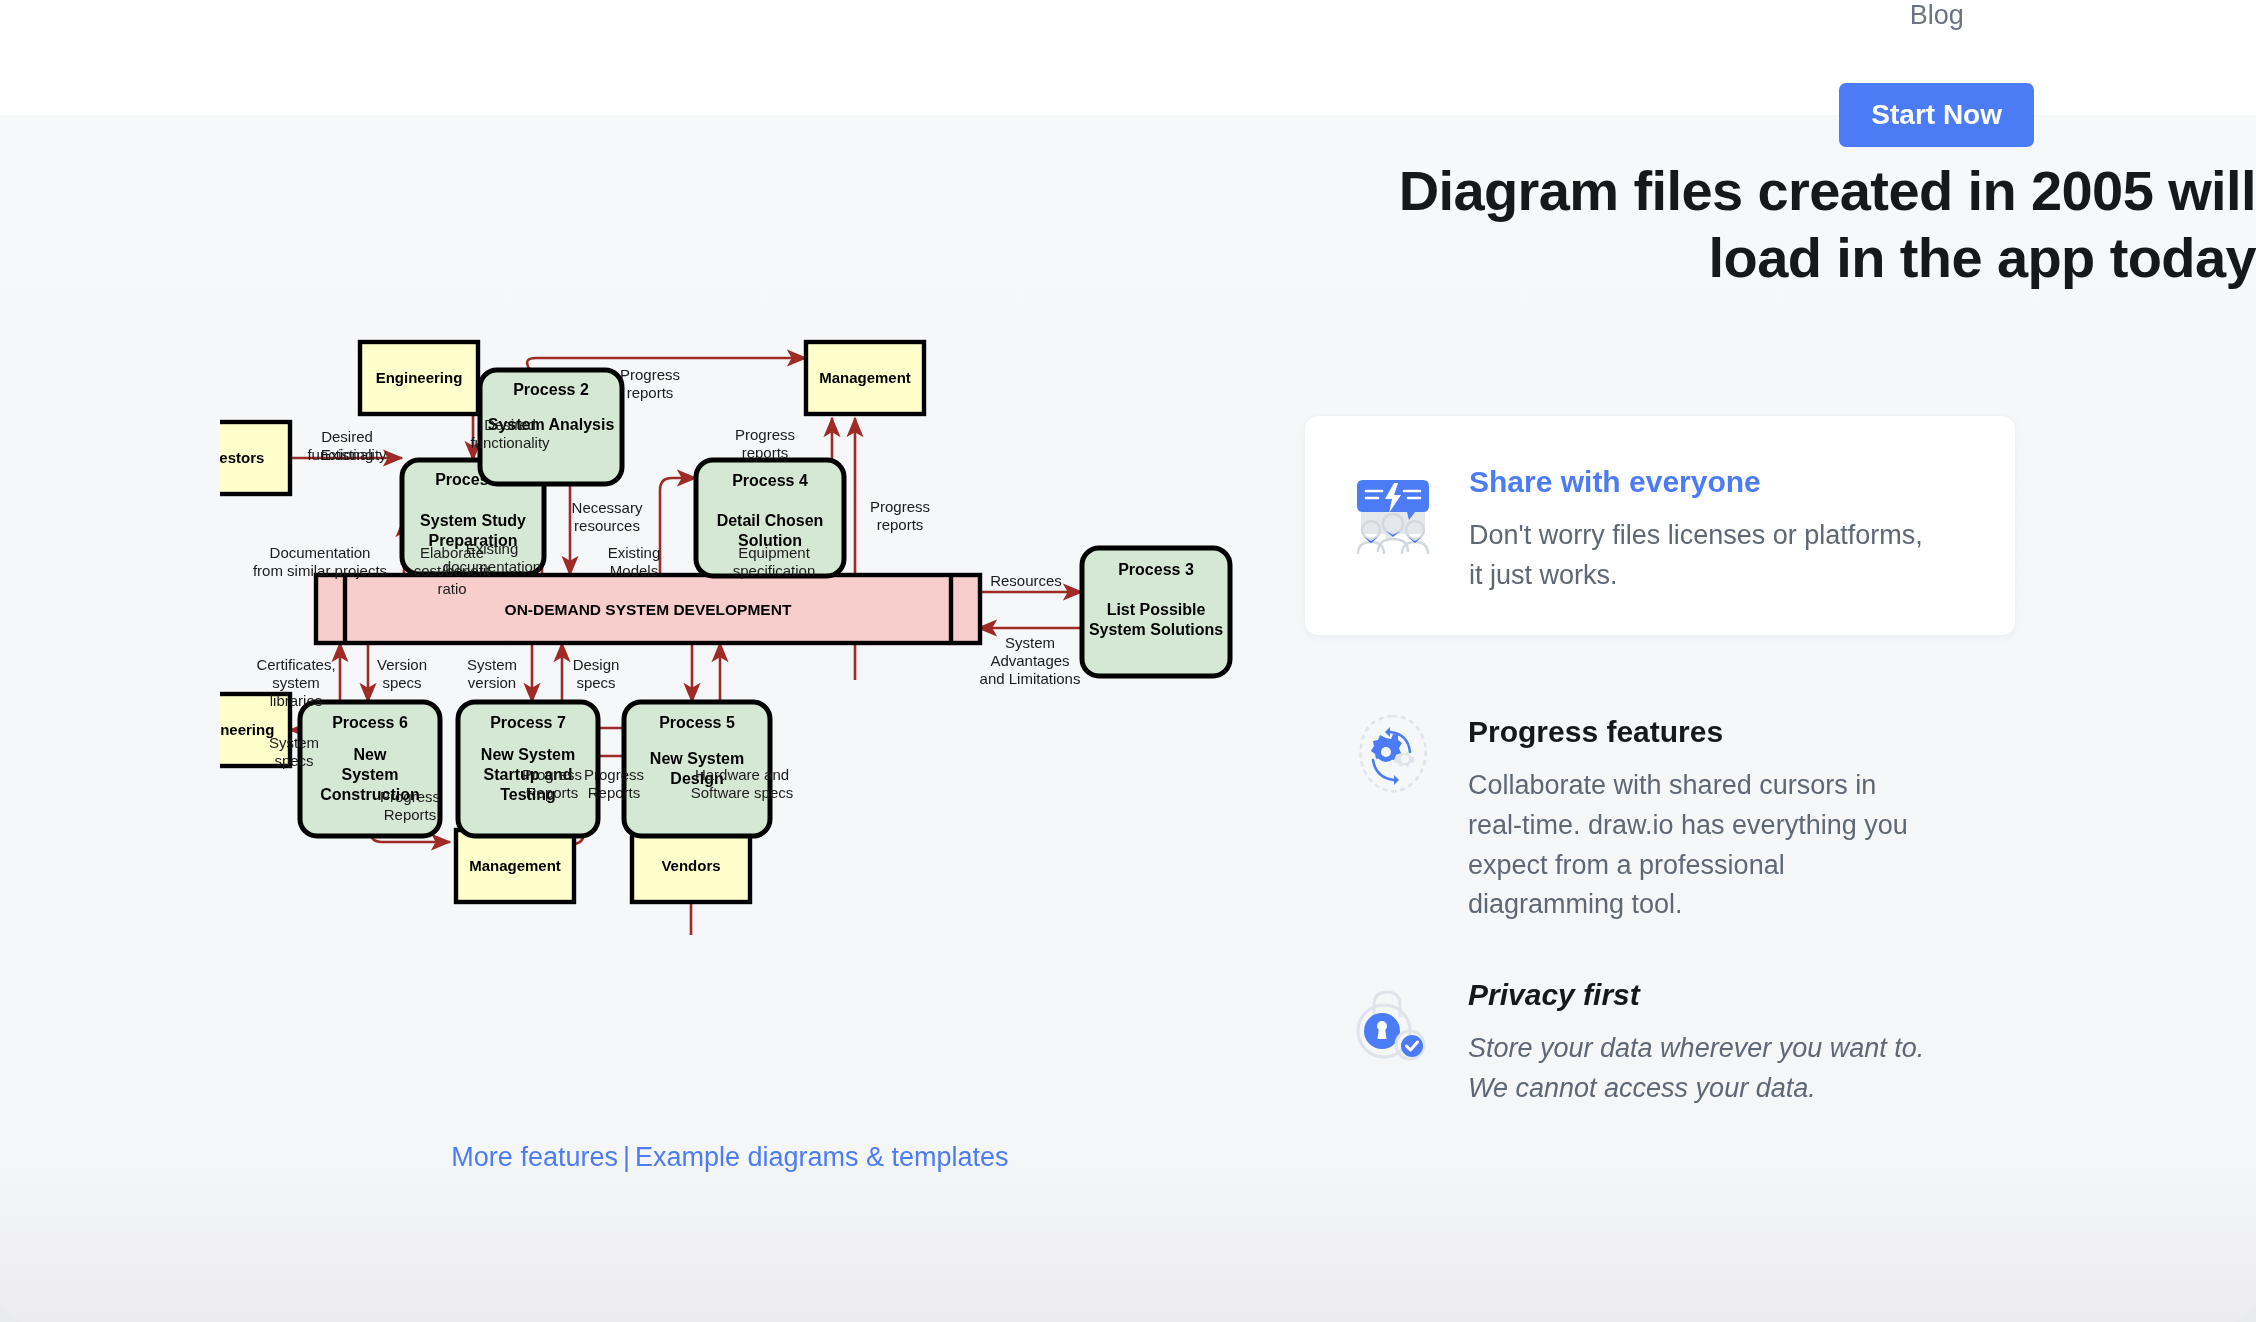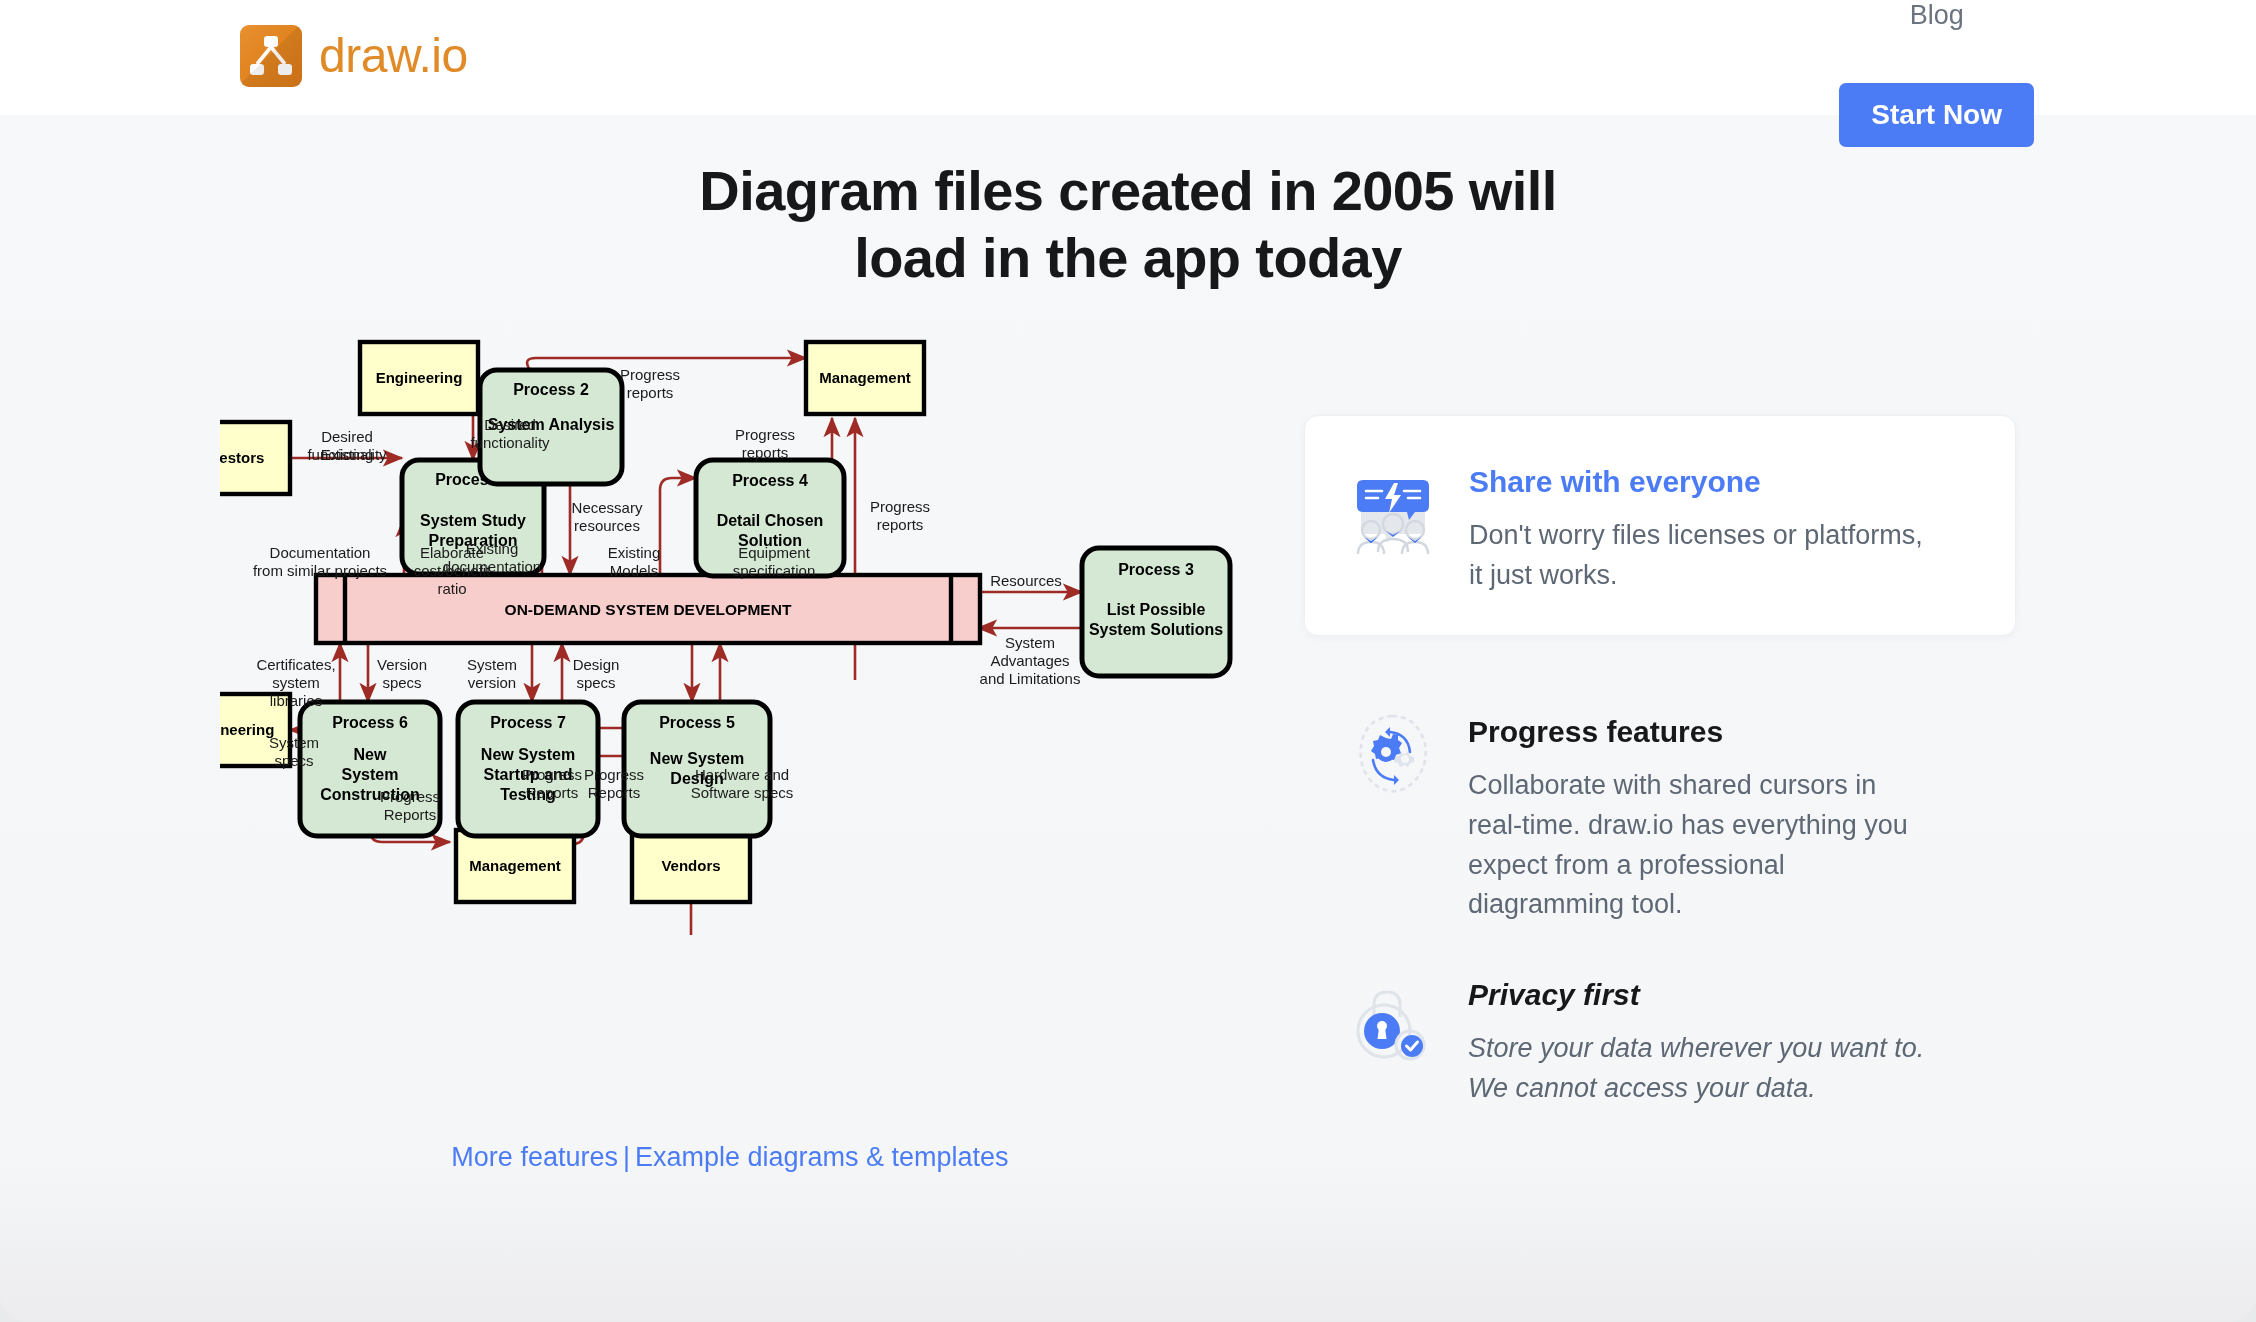--- a/index.html
+++ b/index.html
@@ -56,21 +56,21 @@
     background: #4c7cf5; color: #ffffff; border: none;
     font-size: 28px; font-weight: bold;
     padding: 16px 32px; border-radius: 7px;
     font-family: "Liberation Sans", sans-serif;
     cursor: pointer;
   }
 
   
   #headline {
     position: absolute; left: 0; top: 158px; width: 2256px;
-    text-align: center;
+    text-align: right;
     font-size: 56px; font-weight: bold; color: #17181a;
     line-height: 1.19; letter-spacing: -0.6px;
   }
 
   
   #diagram-wrap {
     position: absolute; left: 220px; top: 330px;
     width: 1020px; height: 810px;
   }
   #diagram-svg { display:block; }
@@ -112,32 +112,20 @@
   }
   #share-card .feat-icon { margin-top: 14px; }
   #share-card .feat-body { padding-top: 10px; }
 </style>
 </head>
 <body>
 
 <div id="page">
 
   <div id="header">
-    <div id="logo-wrap">
-      <div id="logo-mark">
-        <svg width="44" height="42" viewBox="0 0 44 42">
-          <rect x="15" y="1" width="14" height="11" rx="3.2" fill="#ffffff"></rect>
-          <rect x="1" y="29" width="14" height="11" rx="3.2" fill="#ffffff"></rect>
-          <rect x="29" y="29" width="14" height="11" rx="3.2" fill="#ffffff"></rect>
-          <path d="M22 12 L8 29 M22 12 L36 29" stroke="#ffffff" stroke-width="3.6" fill="none"></path>
-        </svg>
-        <div class="lm-shadow"></div>
-      </div>
-      <div id="logo-text">draw.io</div>
-    </div>
 
     <div id="nav">
       <a id="blog-link" href="#">Blog</a>
       <button id="start-now">Start Now</button>
     </div>
   </div>
 
   <h1 id="headline">
     <div>Diagram files created in 2005 will</div>
     <div>load in the app today</div>

